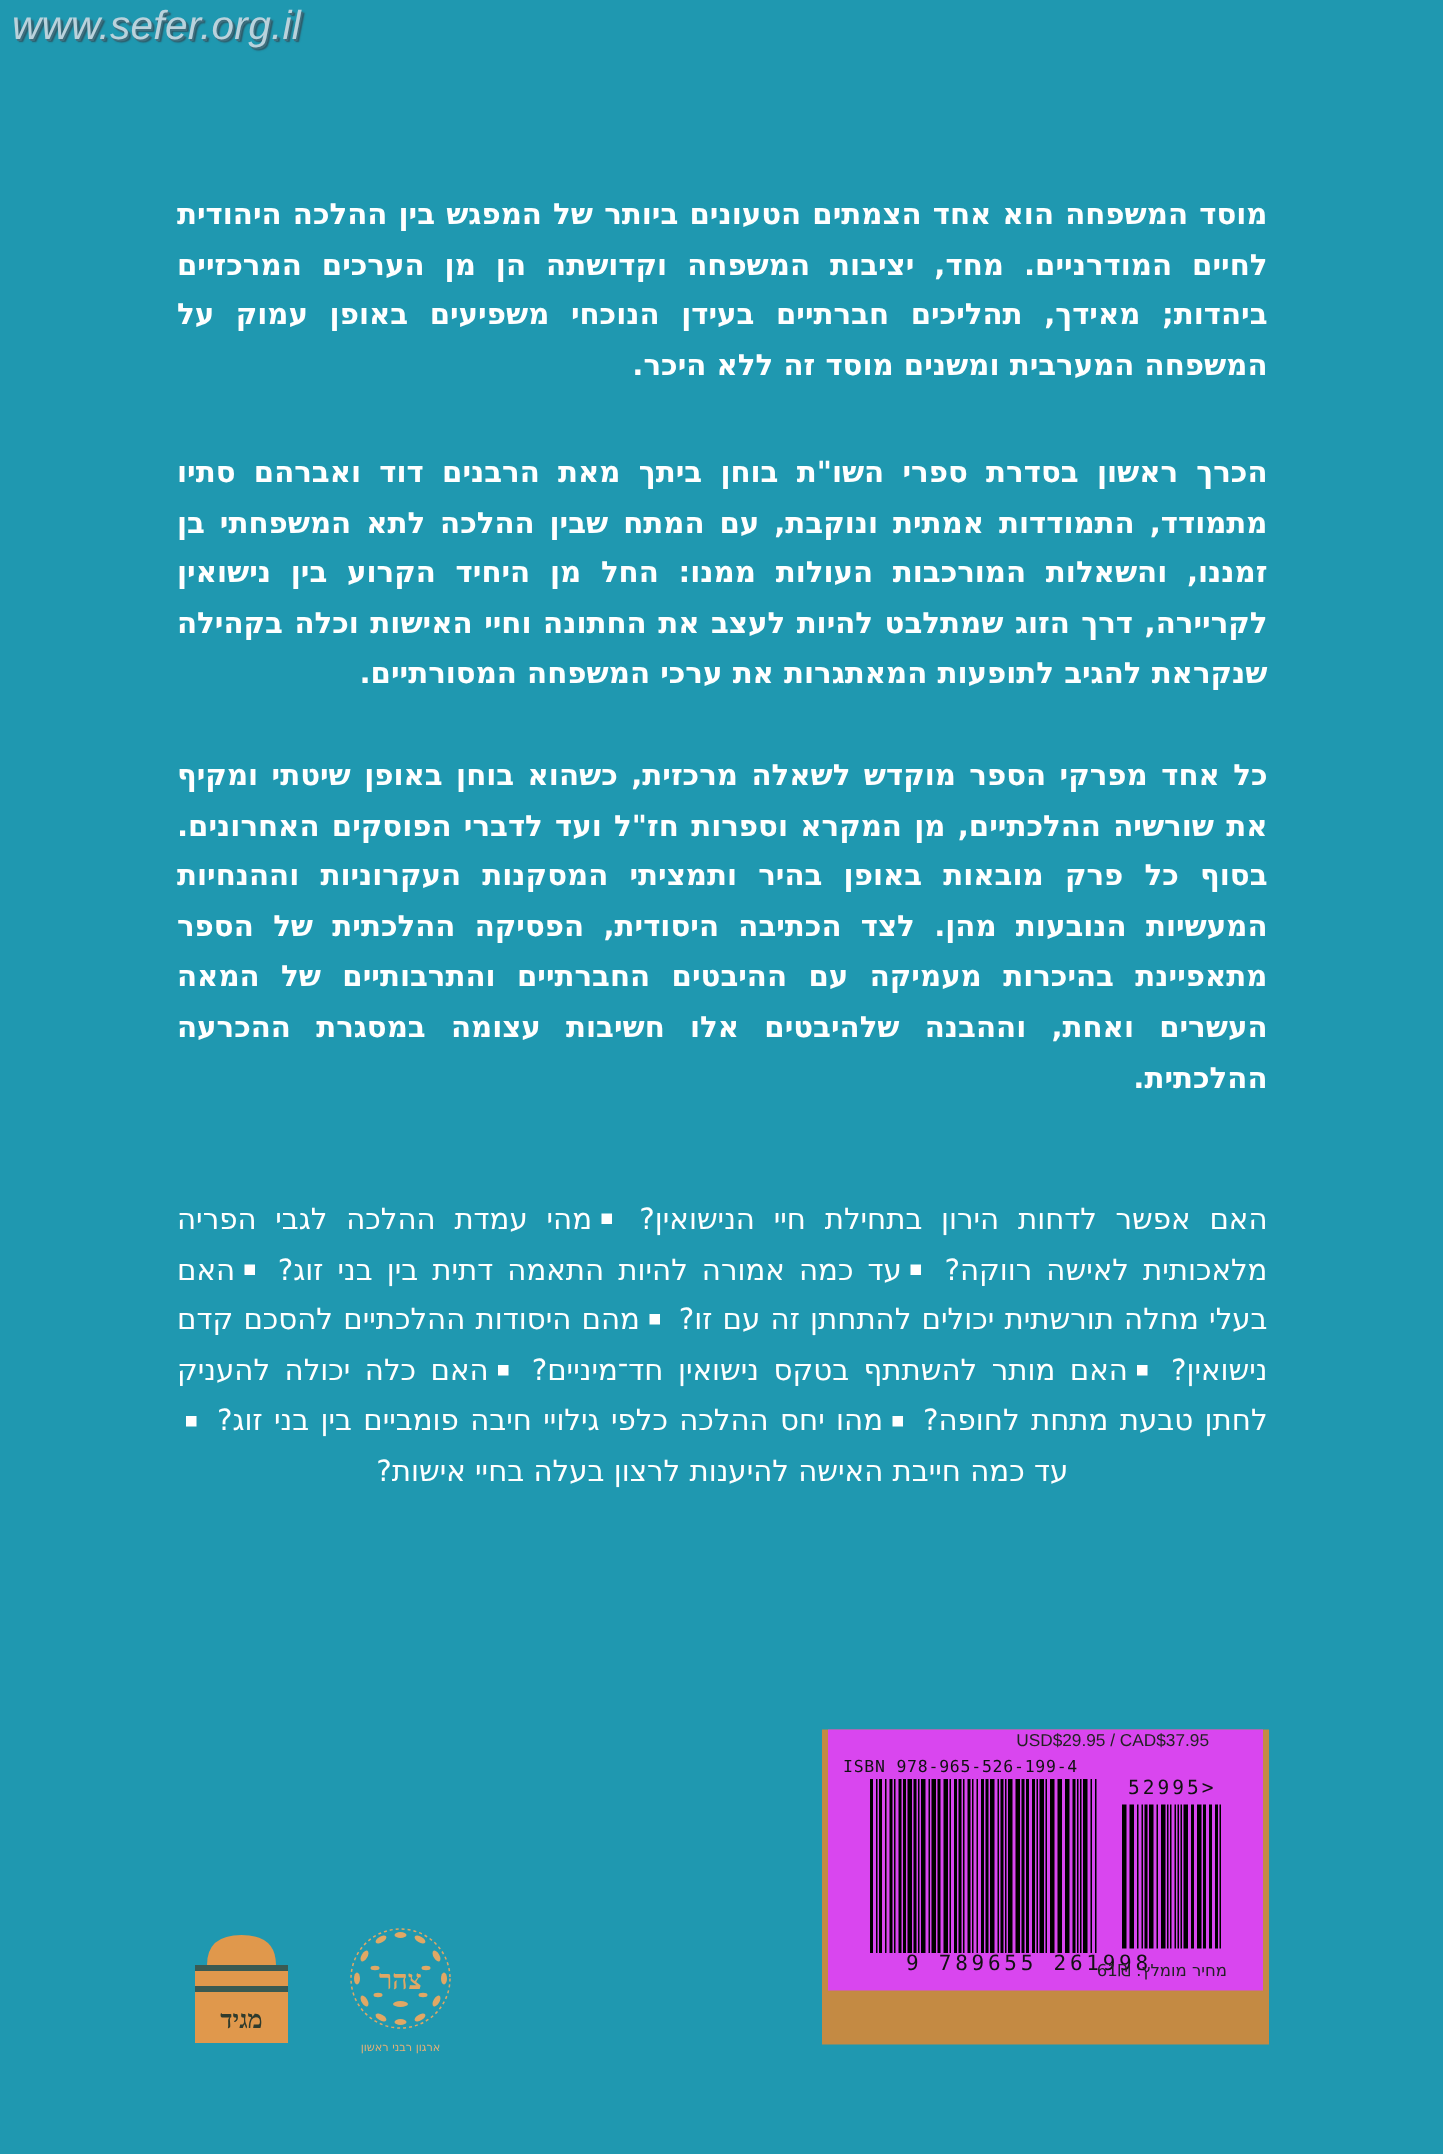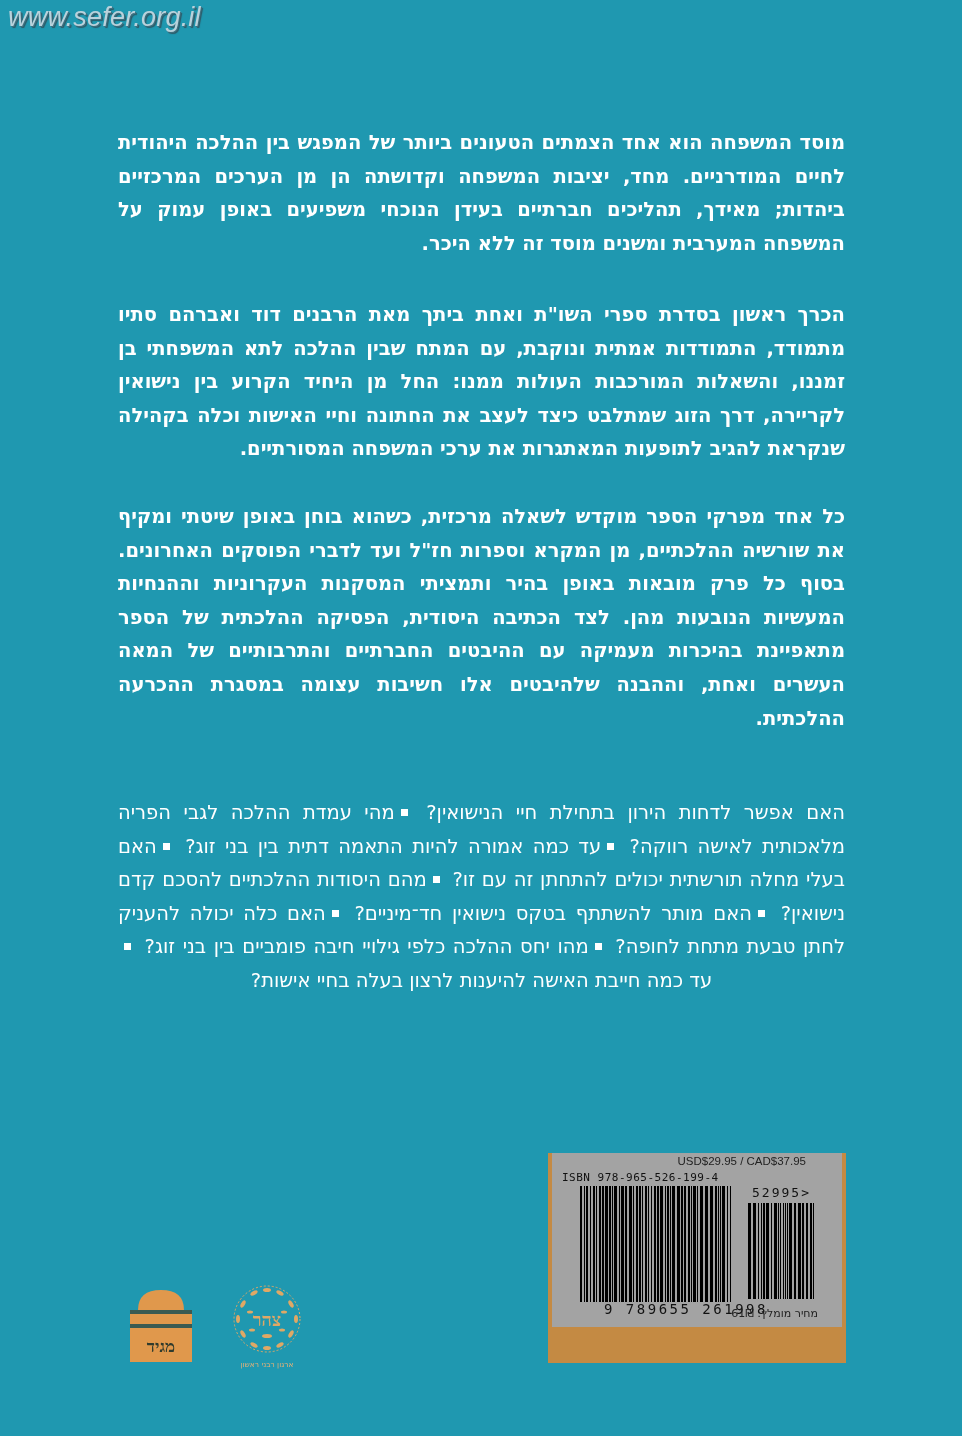--- a/index.html
+++ b/index.html
@@ -80,21 +80,21 @@
     .isbn-header {
       height: 32px;
       line-height: 32px;
       text-align: center;
       font-family: "Liberation Sans", "DejaVu Sans", sans-serif;
       font-weight: bold;
       font-size: 15px;
       color: #fff7ea;
     }
     .isbn-white {
-      background: #a3a3a3;
+      background: #d946ef;
       width: 100%;
       height: 174px;
       position: relative;
       color: #1a1a1a;
     }
     .price-line {
       position: absolute;
       right: 36px;
       top: 2px;
       font-family: "Liberation Sans", sans-serif;
@@ -188,21 +188,21 @@
 </head>
 <body>
 
 <div class="watermark">www.sefer.org.il</div>
 
 <div class="content" id="para1">
   <p>מוסד המשפחה הוא אחד הצמתים הטעונים ביותר של המפגש בין ההלכה היהודית לחיים המודרניים. מחד, יציבות המשפחה וקדושתה הן מן הערכים המרכזיים ביהדות; מאידך, תהליכים חברתיים בעידן הנוכחי משפיעים באופן עמוק על המשפחה המערבית ומשנים מוסד זה ללא היכר.</p>
 </div>
 
 <div class="content" id="para2">
-  <p><span>הכרך ראשון בסדרת ספרי השו"ת </span><b class="title">ואחת ביתך</b><span> מאת הרבנים דוד ואברהם סתיו מתמודד, התמודדות אמתית ונוקבת, עם המתח שבין ההלכה לתא המשפחתי בן זמננו, והשאלות המורכבות העולות ממנו: החל מן היחיד הקרוע בין נישואין לקריירה, דרך הזוג שמתלבט כיצד לעצב את החתונה וחיי האישות וכלה בקהילה שנקראת להגיב לתופעות המאתגרות את ערכי המשפחה המסורתיים.</span></p>
+  <p><span>הכרך ראשון בסדרת ספרי השו"ת </span><b class="title">בוחן ביתך</b><span> מאת הרבנים דוד ואברהם סתיו מתמודד, התמודדות אמתית ונוקבת, עם המתח שבין ההלכה לתא המשפחתי בן זמננו, והשאלות המורכבות העולות ממנו: החל מן היחיד הקרוע בין נישואין לקריירה, דרך הזוג שמתלבט להיות לעצב את החתונה וחיי האישות וכלה בקהילה שנקראת להגיב לתופעות המאתגרות את ערכי המשפחה המסורתיים.</span></p>
 </div>
 
 <div class="content" id="para3">
   <p>כל אחד מפרקי הספר מוקדש לשאלה מרכזית, כשהוא בוחן באופן שיטתי ומקיף את שורשיה ההלכתיים, מן המקרא וספרות חז"ל ועד לדברי הפוסקים האחרונים. בסוף כל פרק מובאות באופן בהיר ותמציתי המסקנות העקרוניות וההנחיות המעשיות הנובעות מהן. לצד הכתיבה היסודית, הפסיקה ההלכתית של הספר מתאפיינת בהיכרות מעמיקה עם ההיבטים החברתיים והתרבותיים של המאה העשרים ואחת, וההבנה שלהיבטים אלו חשיבות עצומה במסגרת ההכרעה ההלכתית.</p>
 </div>
 
 <div class="content" id="questions">
   <p id="questions-p"><span class="q">האם אפשר לדחות הירון בתחילת חיי הנישואין?</span> <span class="sep"></span><span class="q">מהי עמדת ההלכה לגבי הפריה מלאכותית לאישה רווקה?</span> <span class="sep"></span><span class="q">עד כמה אמורה להיות התאמה דתית בין בני זוג?</span> <span class="sep"></span><span class="q">האם בעלי מחלה תורשתית יכולים להתחתן זה עם זו?</span> <span class="sep"></span><span class="q">מהם היסודות ההלכתיים להסכם קדם נישואין?</span> <span class="sep"></span><span class="q">האם מותר להשתתף בטקס נישואין חד־מיניים?</span> <span class="sep"></span><span class="q">האם כלה יכולה להעניק לחתן טבעת מתחת לחופה?</span> <span class="sep"></span><span class="q">מהו יחס ההלכה כלפי גילויי חיבה פומביים בין בני זוג?</span> <span class="sep"></span><span class="q">עד כמה חייבת האישה להיענות לרצון בעלה בחיי אישות?</span> </p>
 </div>
 

